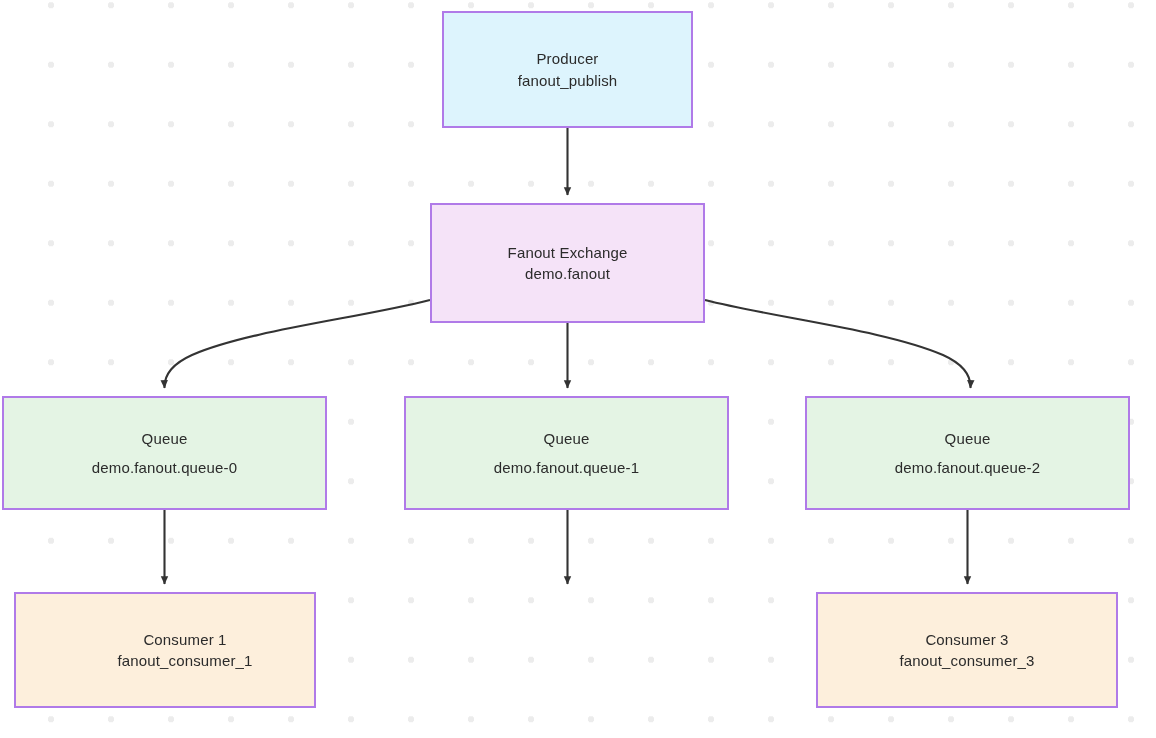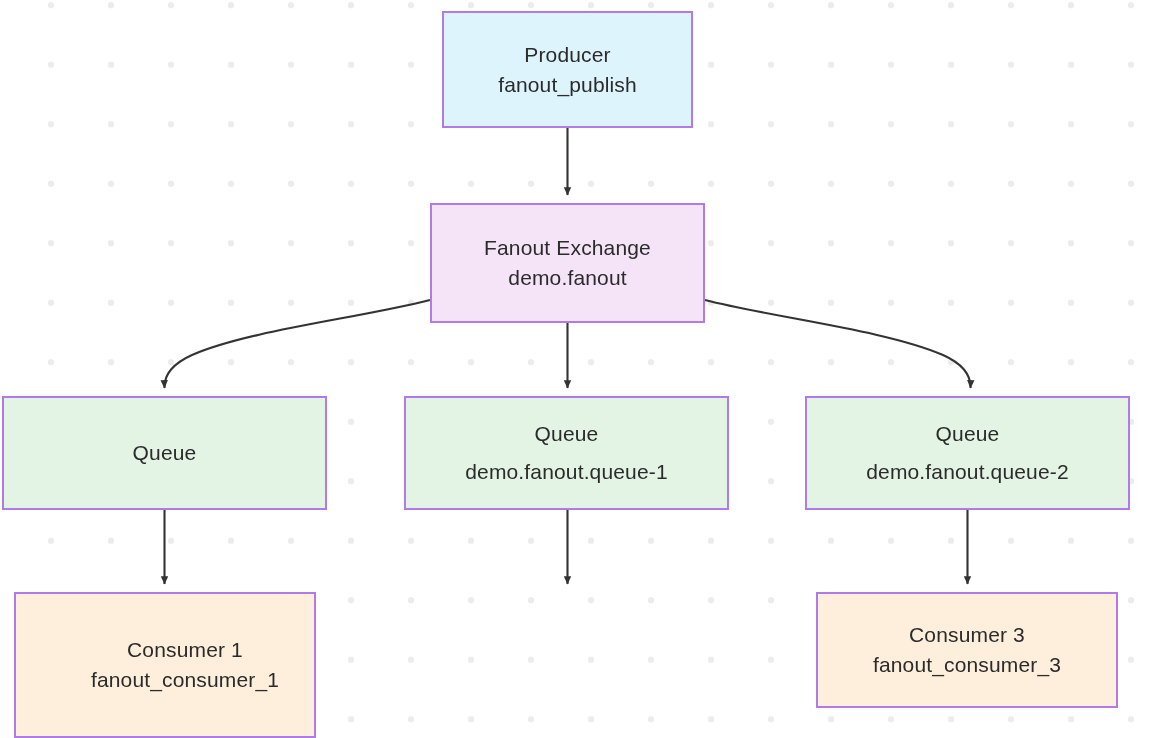--- a/index.html
+++ b/index.html
@@ -34,21 +34,21 @@
   .node {
     position: absolute;
     box-sizing: border-box;
     border: 2px solid #b07ae8;
     display: flex;
     flex-direction: column;
     align-items: center;
     justify-content: center;
     text-align: center;
     color: #2b2b2b;
-    font-size: 21px;
+    font-size: 15px;
     line-height: 1.42;
     letter-spacing: 0.15px;
   }
   .node .line1,
   .node .line2 {
     display: block;
     white-space: nowrap;
   }
   .node-producer {
     background-color: #ddf4fd;
@@ -98,33 +98,34 @@
     <span class="line2">fanout_publish</span>
   </div>
 
   <div class="node node-exchange" style="left:430px; top:203px; width:275px; height:120px;">
     <span class="line1">Fanout Exchange</span>
     <span class="line2">demo.fanout</span>
   </div>
 
   <div class="node node-queue" style="left:2px; top:396px; width:325px; height:114px;">
     <span class="line1">Queue</span>
+    <span class="line2">demo.fanout.queue-0</span>
   </div>
 
   <div class="node node-queue" style="left:404px; top:396px; width:325px; height:114px;">
     <span class="line1">Queue</span>
     <span class="line2">demo.fanout.queue-1</span>
   </div>
 
   <div class="node node-queue" style="left:805px; top:396px; width:325px; height:114px;">
     <span class="line1">Queue</span>
     <span class="line2">demo.fanout.queue-2</span>
   </div>
 
-  <div class="node node-consumer" style="left:14px; top:592px; width:302px; height:146px;padding-left:40px;">
+  <div class="node node-consumer" style="left:14px; top:592px; width:302px; height:116px;padding-left:40px;">
     <span class="line1">Consumer 1</span>
     <span class="line2">fanout_consumer_1</span>
   </div>
 
 
   <div class="node node-consumer" style="left:816px; top:592px; width:302px; height:116px;">
     <span class="line1">Consumer 3</span>
     <span class="line2">fanout_consumer_3</span>
   </div>
 

